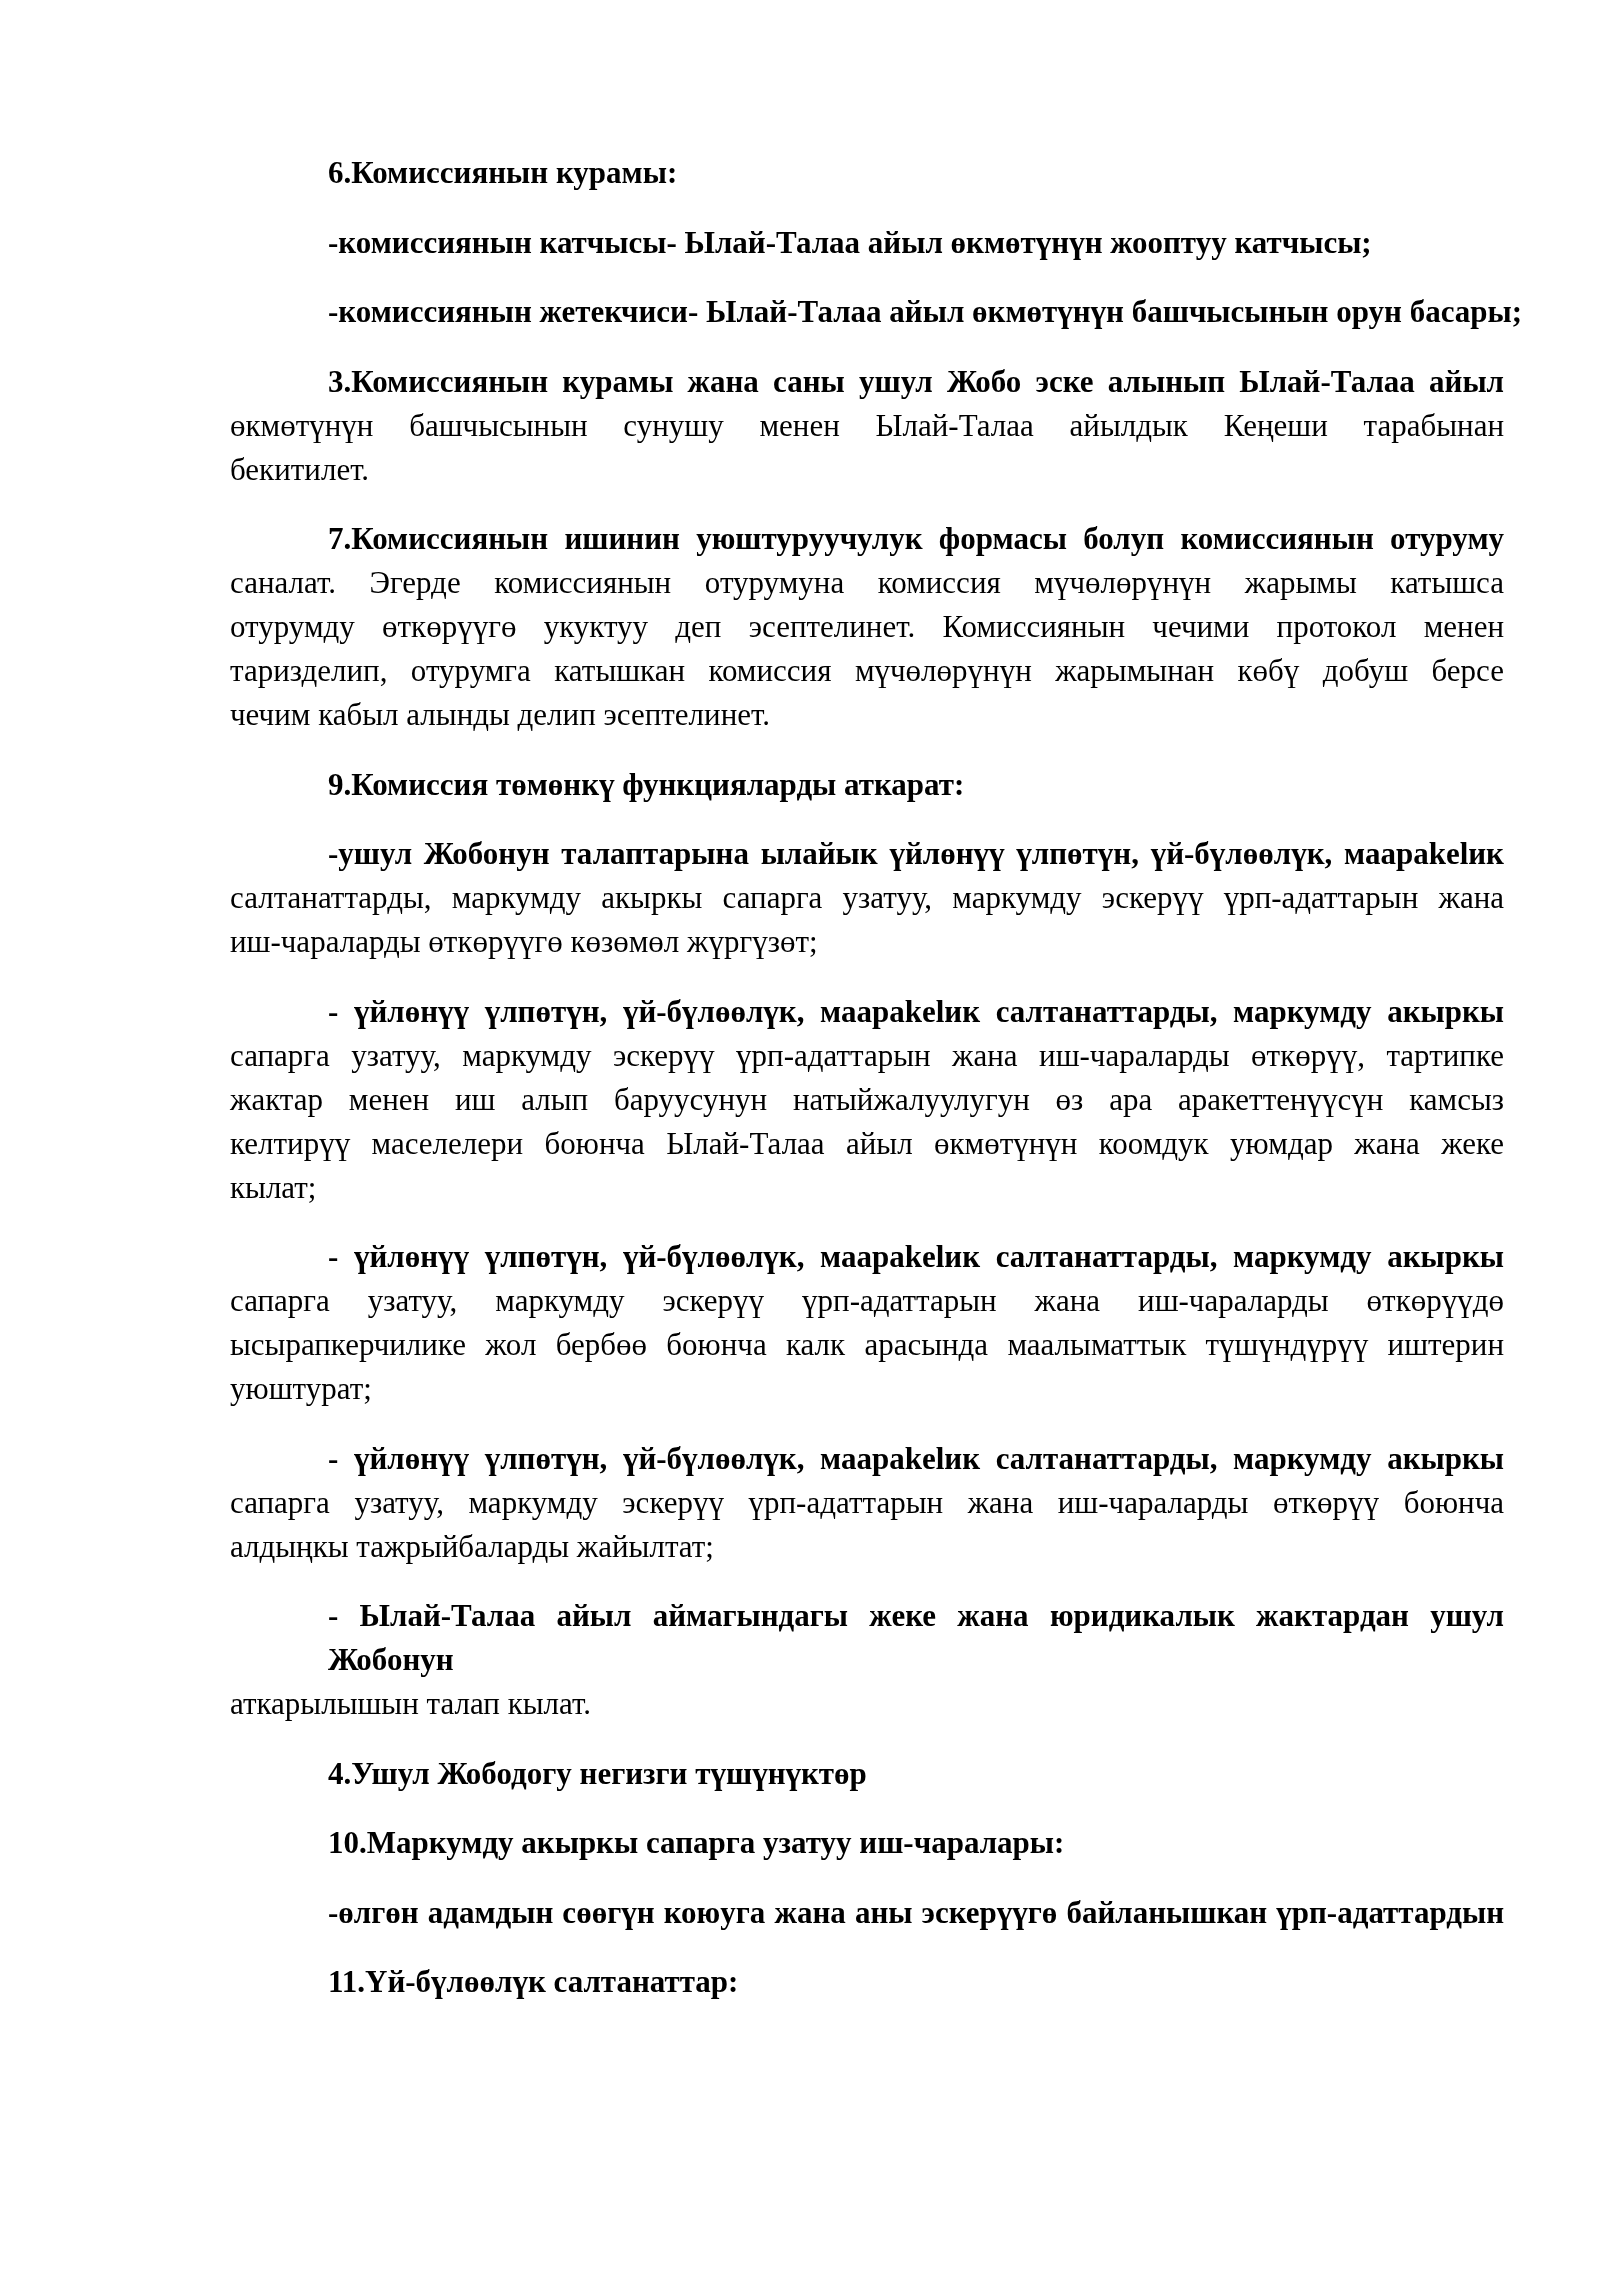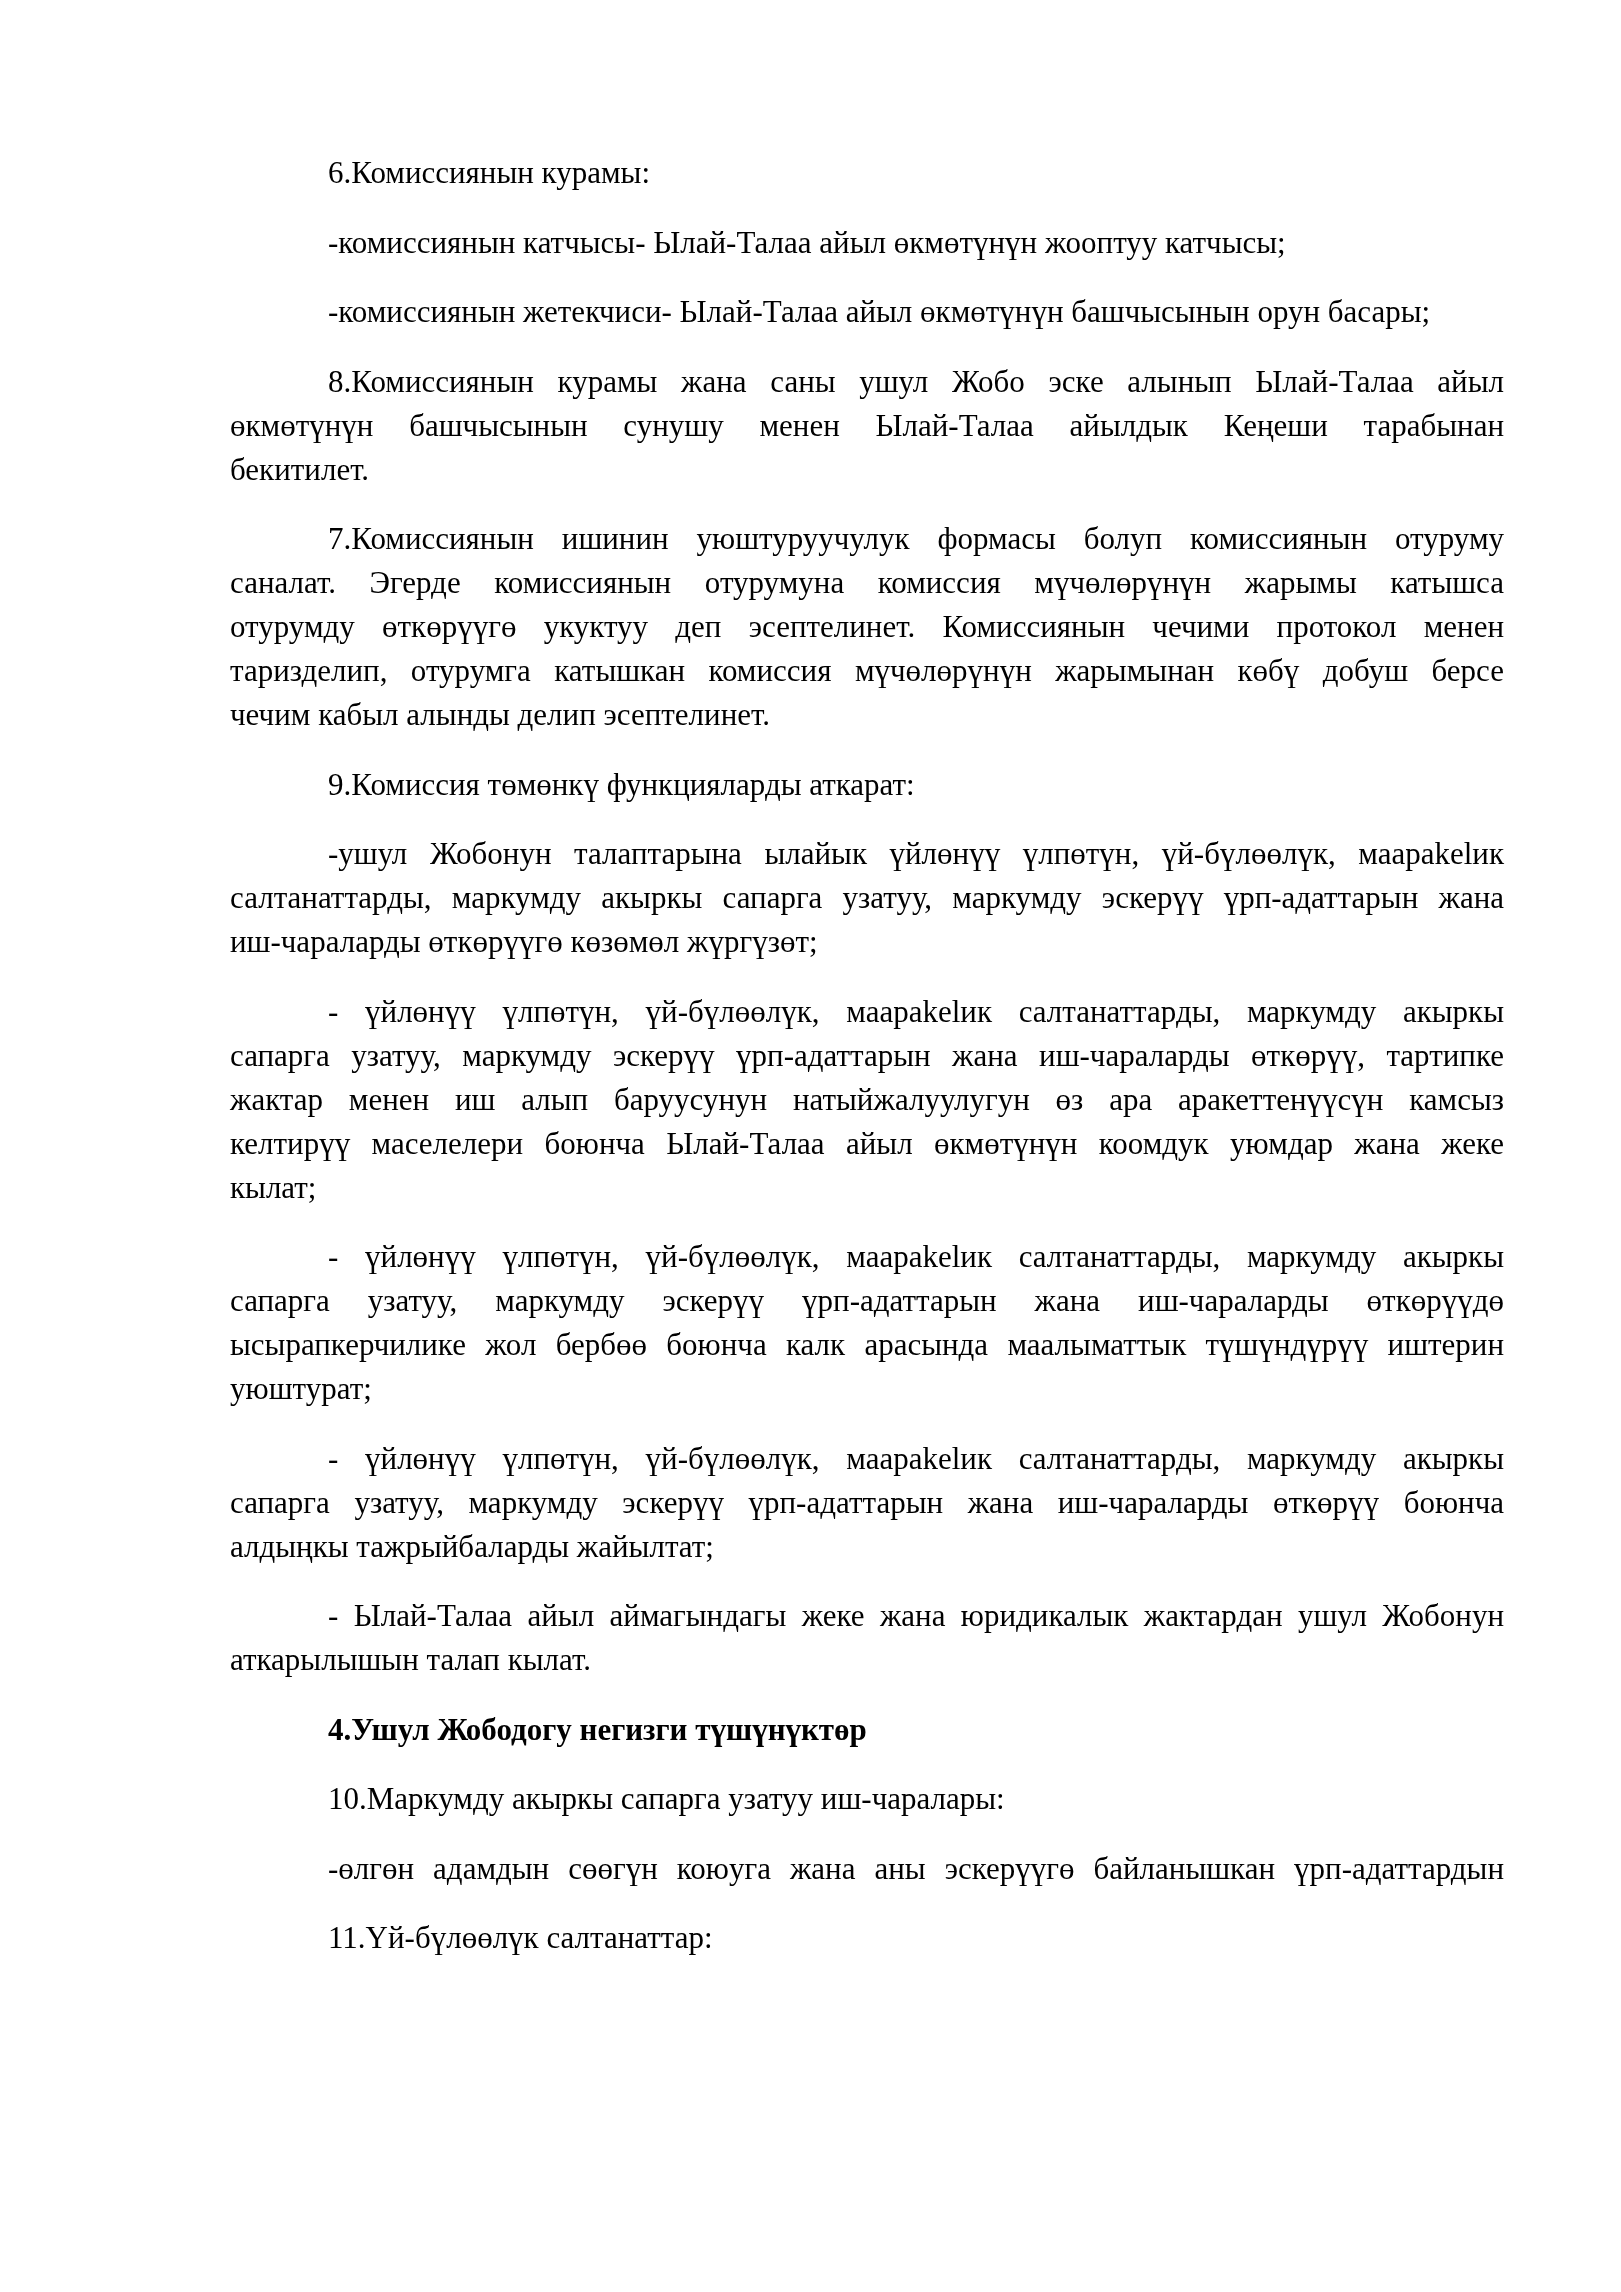--- a/index.html
+++ b/index.html
@@ -31,20 +31,21 @@
     white-space: nowrap;
     text-align: left;
   }
   .line.justify {
     text-align: justify;
     text-align-last: justify;
     white-space: normal;
   }
   .line.first {
     padding-left: 98px;
+    font-weight: bold;
   }
   .bold {
     font-weight: bold;
   }
 </style>
 </head>
 <body>
 
 <div class="page">
 
@@ -55,21 +56,21 @@
   <p class="para">
     <span class="line first">-комиссиянын катчысы- Ылай-Талаа айыл өкмөтүнүн жооптуу катчысы;</span>
   </p>
 
   <p class="para">
     <span class="line first">-комиссиянын жетекчиси- Ылай-Талаа айыл өкмөтүнүн башчысынын орун басары;</span>
   </p>
 
 
   <p class="para">
-    <span class="line first justify">8.Комиссиянын курамы жана саны ушул Жобо эске алынып  Ылай-Талаа айыл</span>
+    <span class="line first justify">3.Комиссиянын курамы жана саны ушул Жобо эске алынып  Ылай-Талаа айыл</span>
     <span class="line justify">өкмөтүнүн башчысынын сунушу менен Ылай-Талаа айылдык Кеңеши тарабынан</span>
     <span class="line">бекитилет.</span>
   </p>
 
   <p class="para">
     <span class="line first justify">7.Комиссиянын ишинин уюштуруучулук формасы болуп комиссиянын отуруму</span>
     <span class="line justify">саналат. Эгерде комиссиянын отурумуна комиссия мүчөлөрүнүн жарымы катышса</span>
     <span class="line justify">отурумду өткөрүүгө укуктуу деп эсептелинет. Комиссиянын чечими протокол менен</span>
     <span class="line justify">таризделип, отурумга катышкан комиссия мүчөлөрүнүн жарымынан көбү добуш берсе</span>
     <span class="line">чечим кабыл алынды делип эсептелинет.</span>

